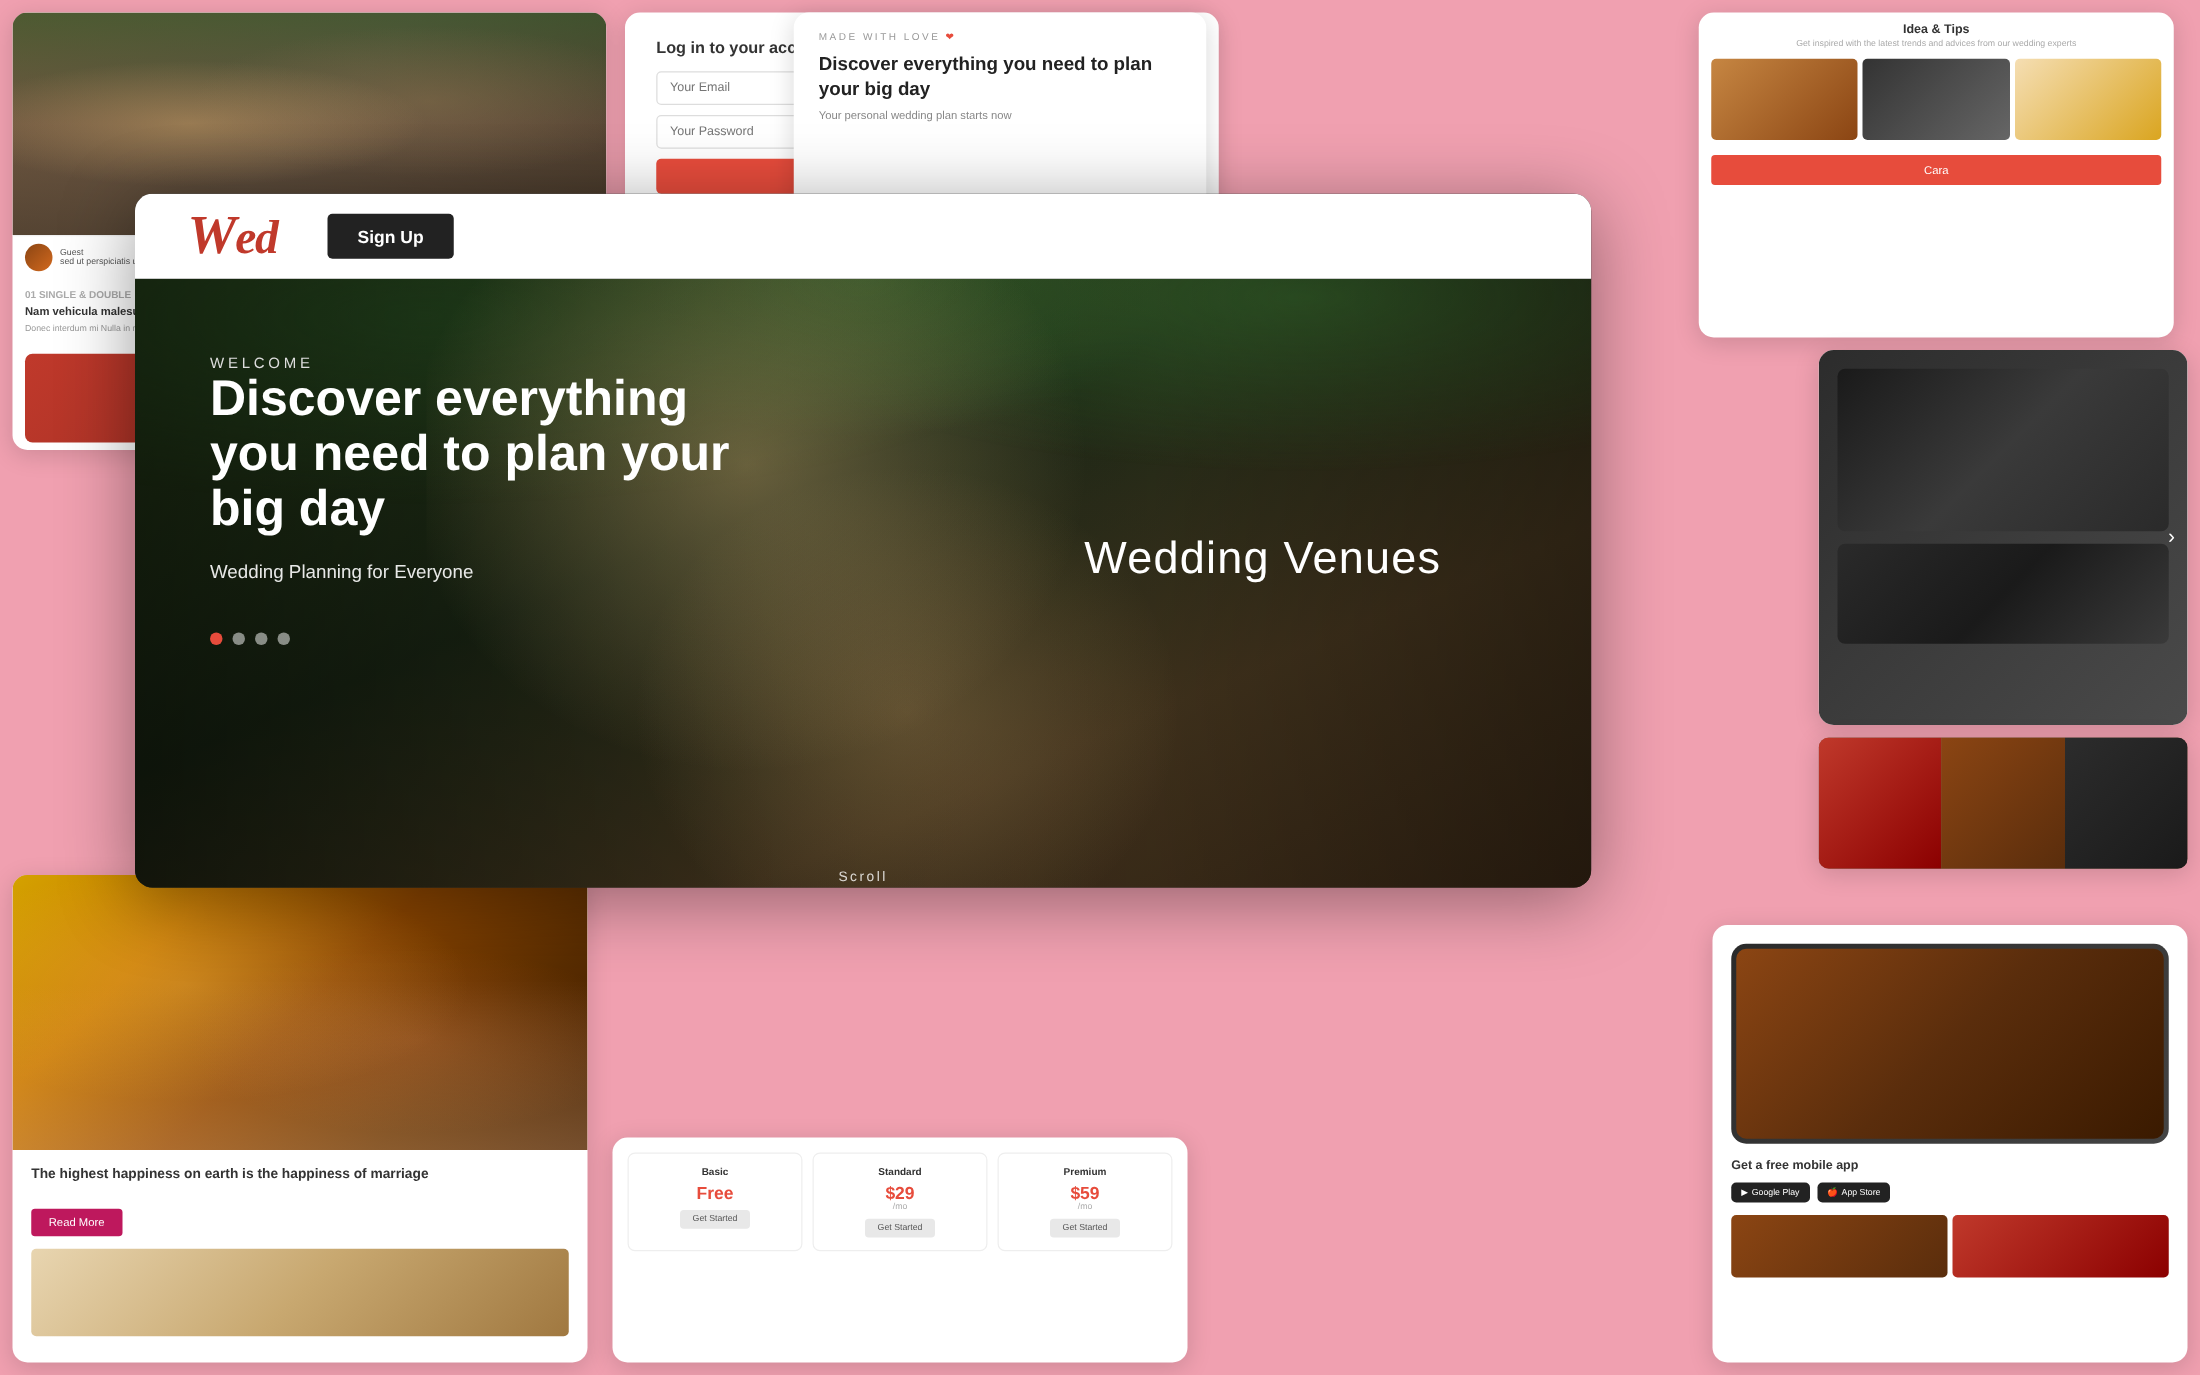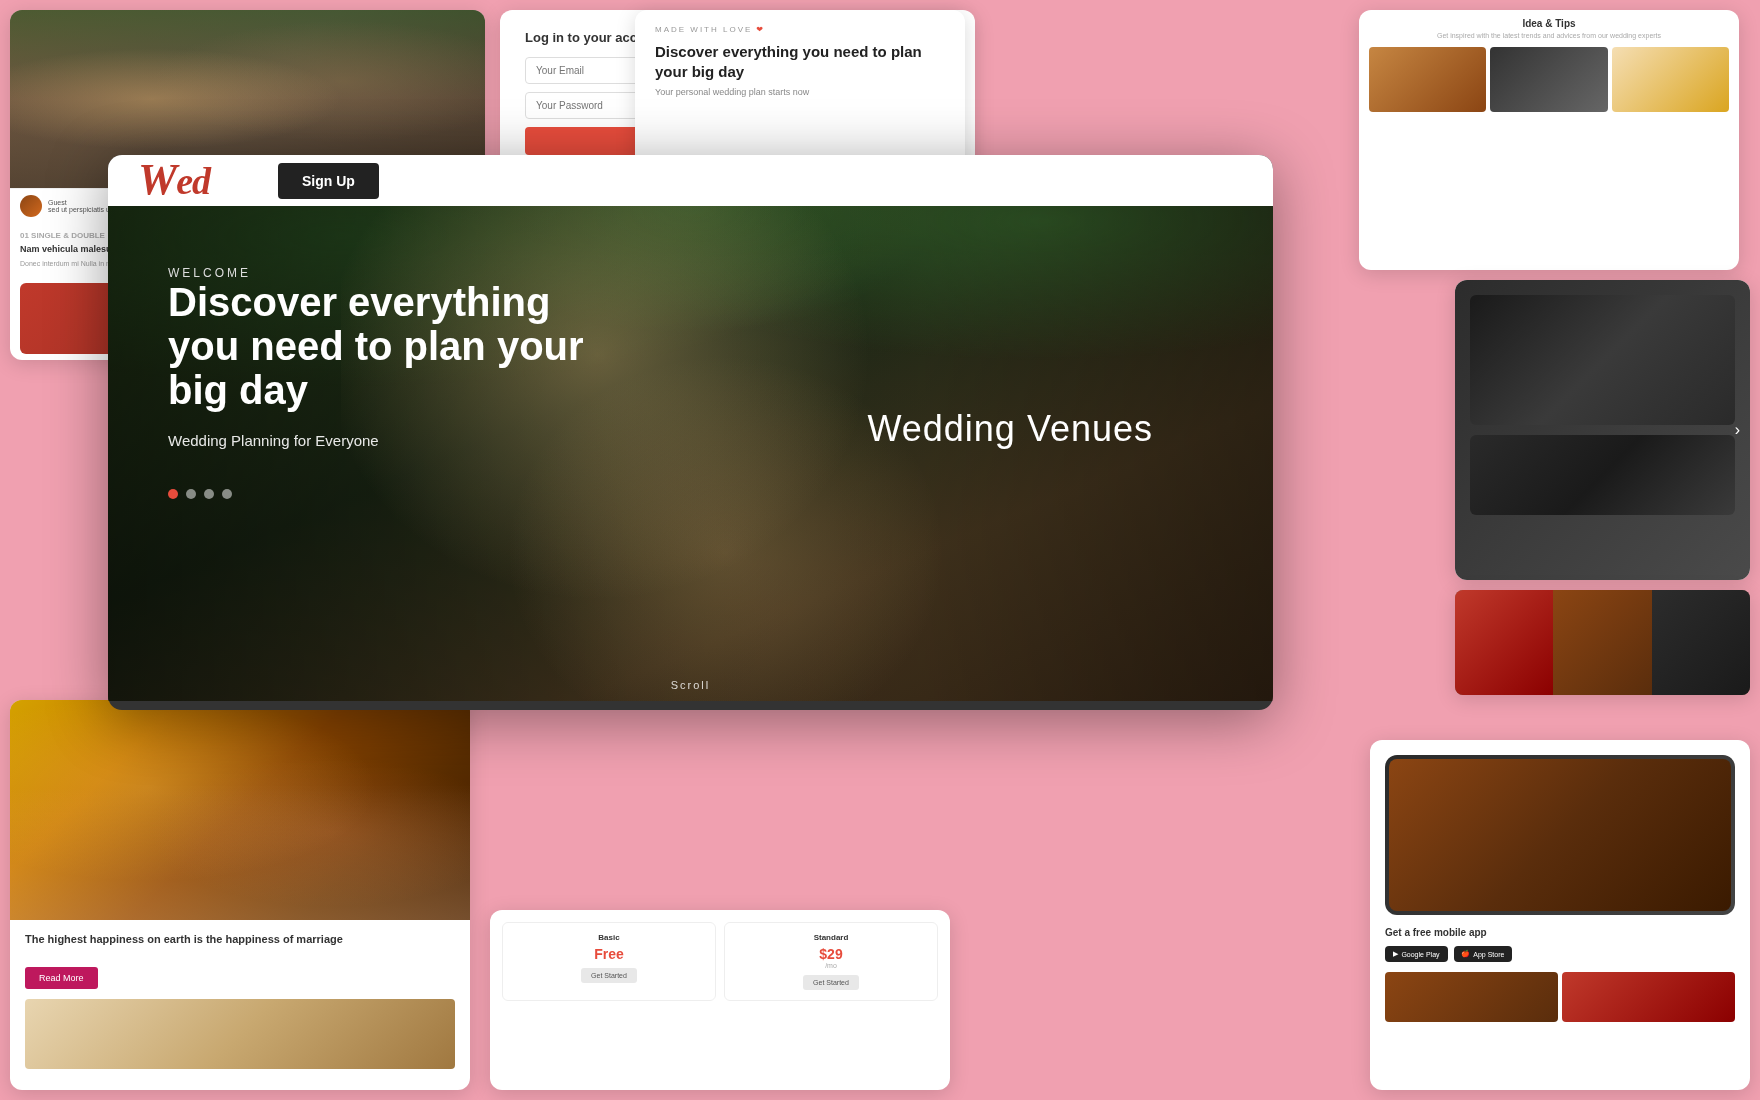--- a/index.html
+++ b/index.html
@@ -86,27 +86,26 @@
       height: 555px;
       border-radius: 14px;
       overflow: hidden;
       box-shadow: 0 10px 60px rgba(0,0,0,0.4);
       background: #333;
     }
 
     
     .navbar {
       background: white;
-      height: 51px;
+      height: 68px;
       display: flex;
       align-items: center;
-      padding: 0 30px;
+      padding: 0 42px;
       position: relative;
       z-index: 10;
-      gap: 28px;
     }
 
     .logo {
       font-family: Georgia, serif;
       font-size: 36px;
       color: #c0392b;
       font-style: italic;
       font-weight: bold;
       margin-right: 40px;
       letter-spacing: -1px;
@@ -650,20 +649,23 @@
 
 <div class="bg-card card-top-right">
   <div class="ideas-content">
     <div class="ideas-title">Idea &amp; Tips</div>
     <div class="ideas-sub">Get inspired with the latest trends and advices from our wedding experts</div>
     <div class="ideas-images">
       <div class="ideas-img ideas-img-1"></div>
       <div class="ideas-img ideas-img-2"></div>
       <div class="ideas-img ideas-img-3"></div>
     </div>
+    <div style="margin-top:12px; height:24px; background:#e74c3c; border-radius:3px; display:flex; align-items:center; justify-content:center;">
+      <span style="color:white; font-size:9px;">Cara</span>
+    </div>
   </div>
 </div>
 
 <div class="bg-card card-mid-right">
   <div class="dark-card-content">
     <div class="dark-room-image"></div>
     <div style="height:80px; background: linear-gradient(135deg, #2a2a2a, #1a1a1a, #3a3a3a); border-radius:6px;"></div>
     <div class="caret-right">›</div>
   </div>
 </div>
@@ -693,20 +695,26 @@
 <div class="bg-card card-bottom-center">
   <div class="pricing-content">
     <div class="price-col">
       <div class="price-title">Basic</div>
       <div class="price-amount">Free</div>
       <button class="get-started-btn">Get Started</button>
     </div>
     <div class="price-col">
       <div class="price-title">Standard</div>
       <div class="price-amount">$29</div>
+      <div class="price-per">/mo</div>
+      <button class="get-started-btn">Get Started</button>
+    </div>
+    <div class="price-col">
+      <div class="price-title">Premium</div>
+      <div class="price-amount">$59</div>
       <div class="price-per">/mo</div>
       <button class="get-started-btn">Get Started</button>
     </div>
   </div>
 </div>
 
 <div class="bg-card card-bottom-right">
   <div class="app-content">
 
     <div style="height:160px; background: linear-gradient(135deg, #2a2a2a, #444); border-radius:12px; margin-bottom:12px; position:relative; overflow:hidden;">

